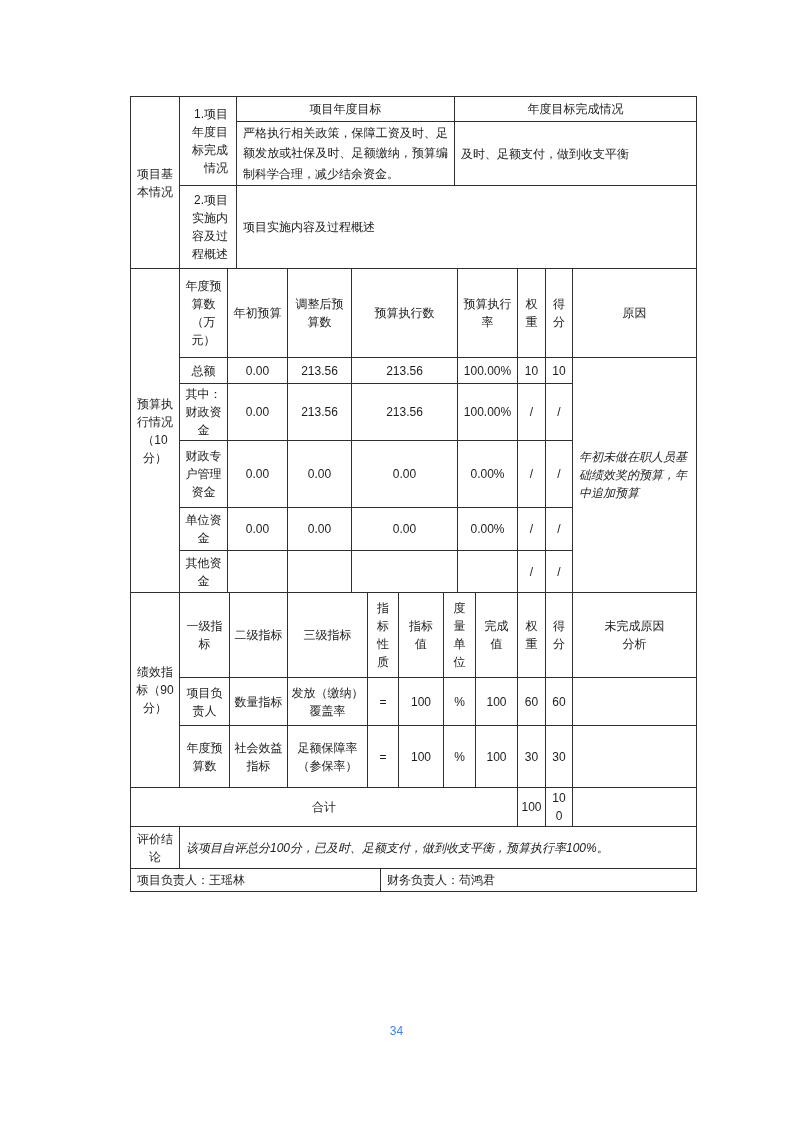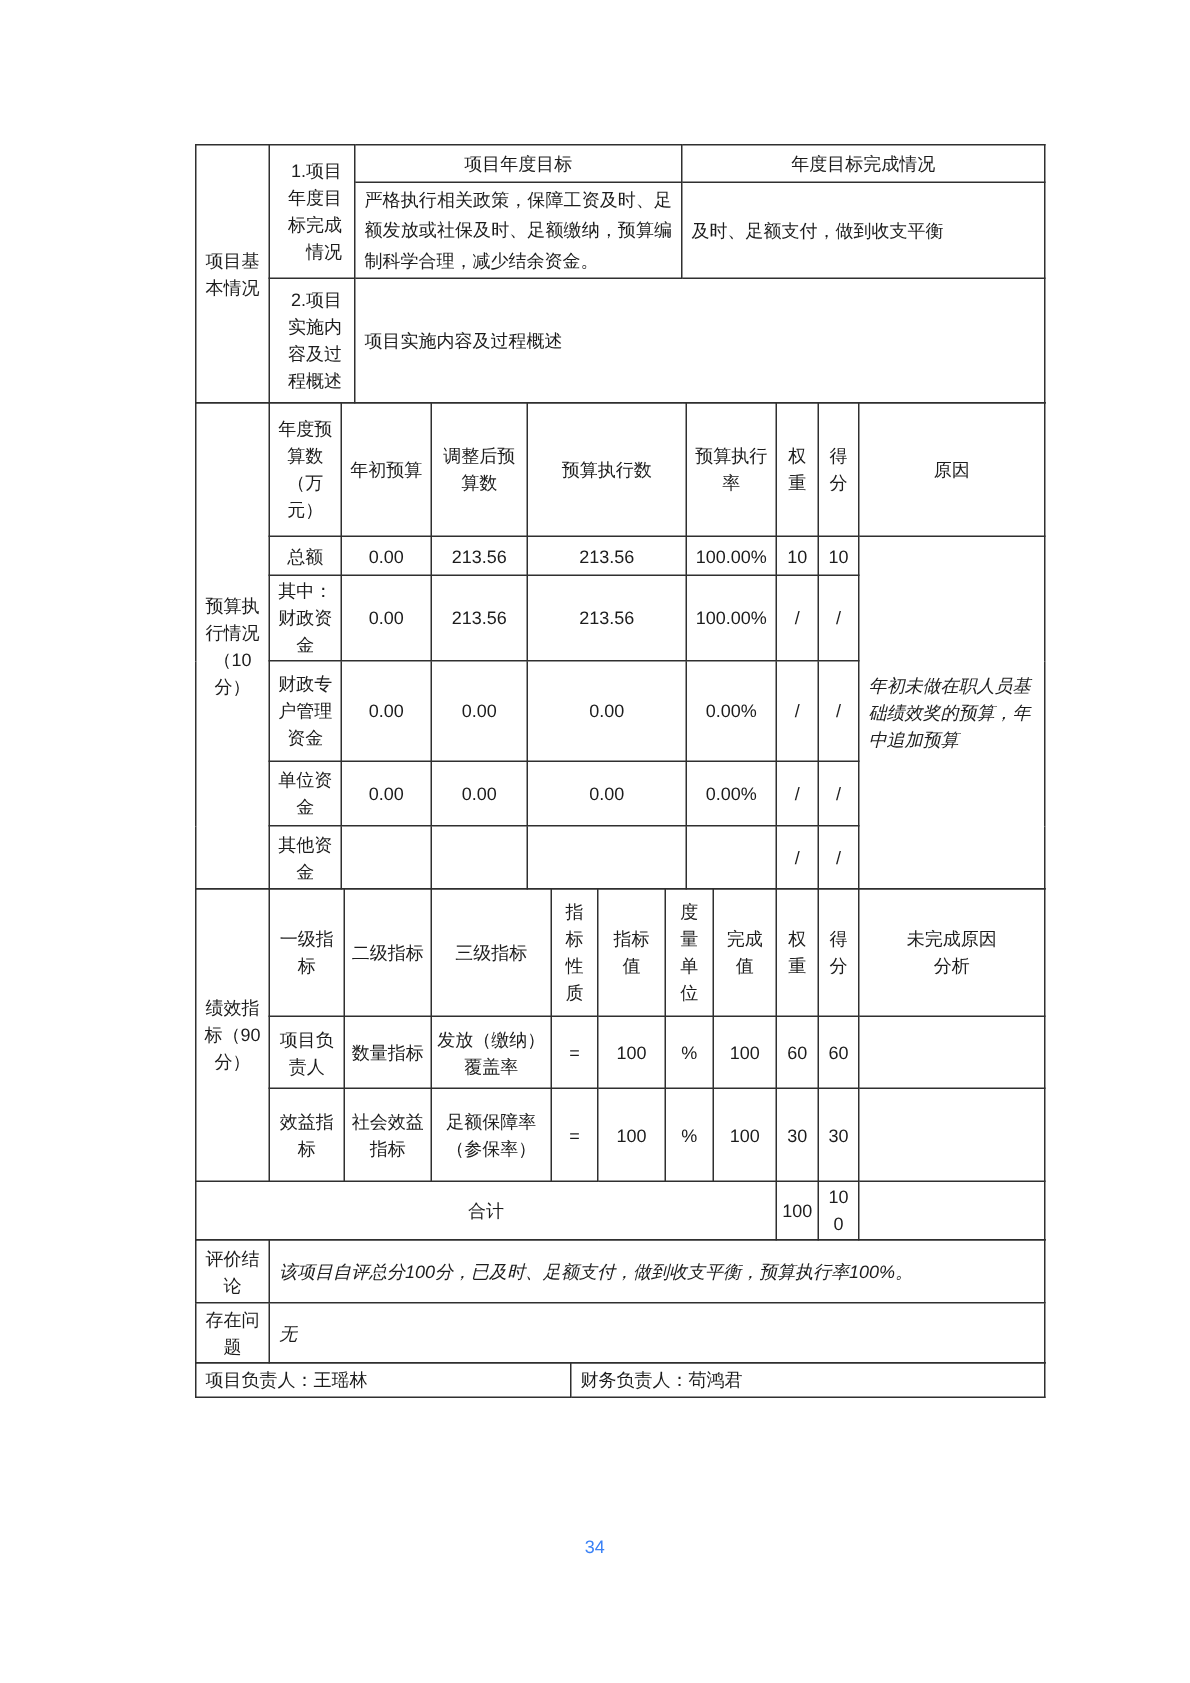--- a/index.html
+++ b/index.html
@@ -174,21 +174,21 @@
       <td>发放（缴纳）覆盖率</td>
       <td>=</td>
       <td>100</td>
       <td>%</td>
       <td>100</td>
       <td>60</td>
       <td>60</td>
       <td></td>
     </tr>
     <tr style="height:62px">
-      <td>效益指标</td>
+      <td>年度预算数</td>
       <td>社会效益指标</td>
       <td>足额保障率（参保率）</td>
       <td>=</td>
       <td>100</td>
       <td>%</td>
       <td>100</td>
       <td>30</td>
       <td>30</td>
       <td></td>
     </tr>
@@ -204,24 +204,20 @@
   <table>
     <colgroup>
         <col style="width:49px">
         <col style="width:517px">
       </colgroup>
     <tbody>
         <tr style="height:42px">
       <td>评价结论</td>
       <td class="tl it">该项目自评总分100分，已及时、足额支付，做到收支平衡，预算执行率100%。</td>
     </tr>
-    <tr style="height:40px">
-      <td>存在问题</td>
-      <td class="tl it">无</td>
-    </tr>
   </tbody>
     </table>
 
   <table>
     <colgroup>
         <col style="width:250px">
         <col style="width:316px">
       </colgroup>
     <tbody>
         <tr style="height:23px">

